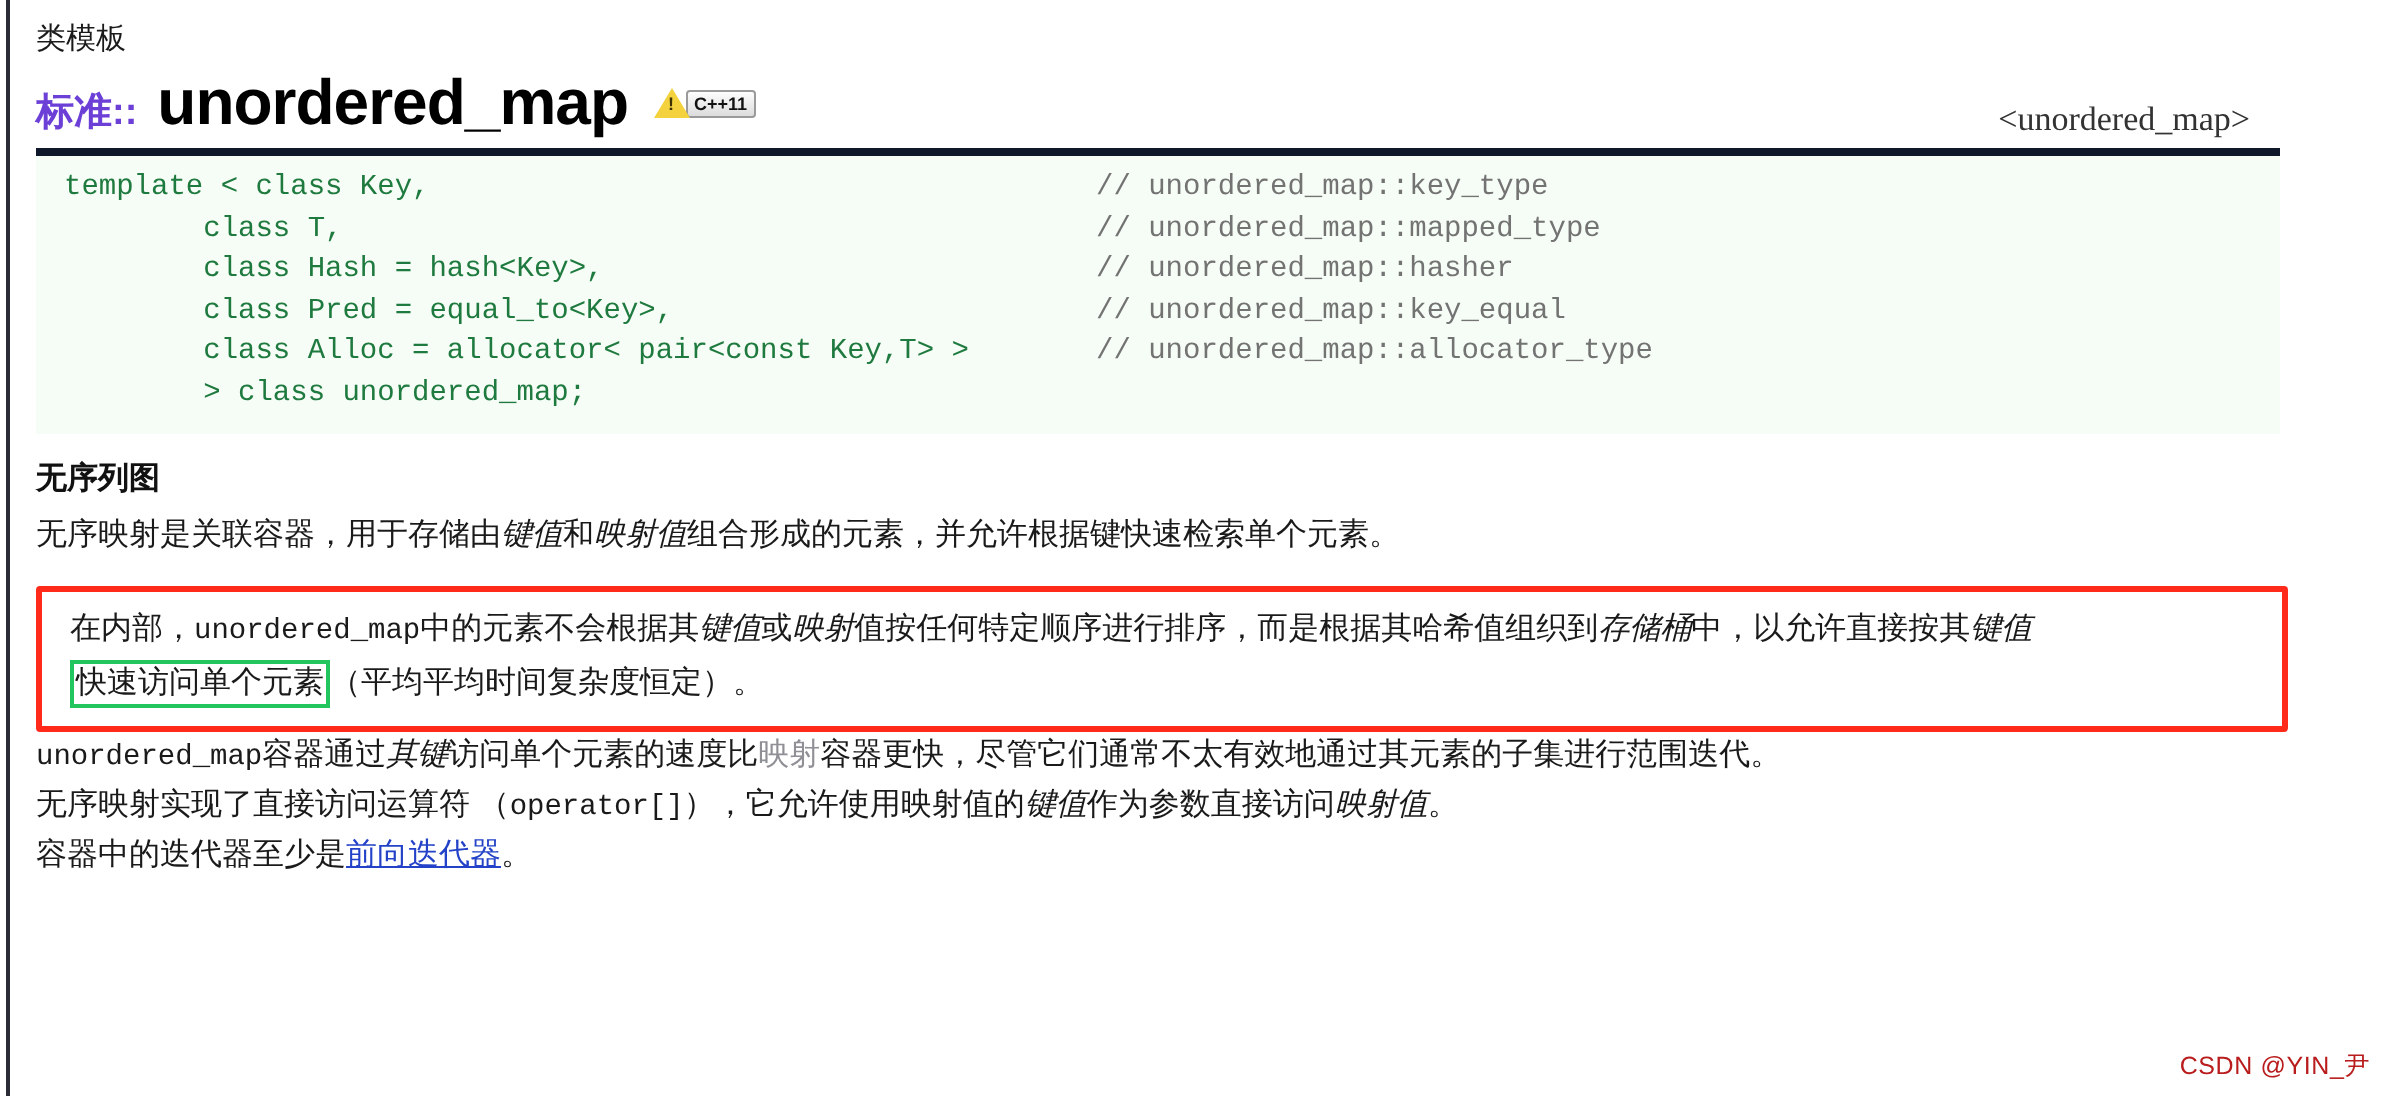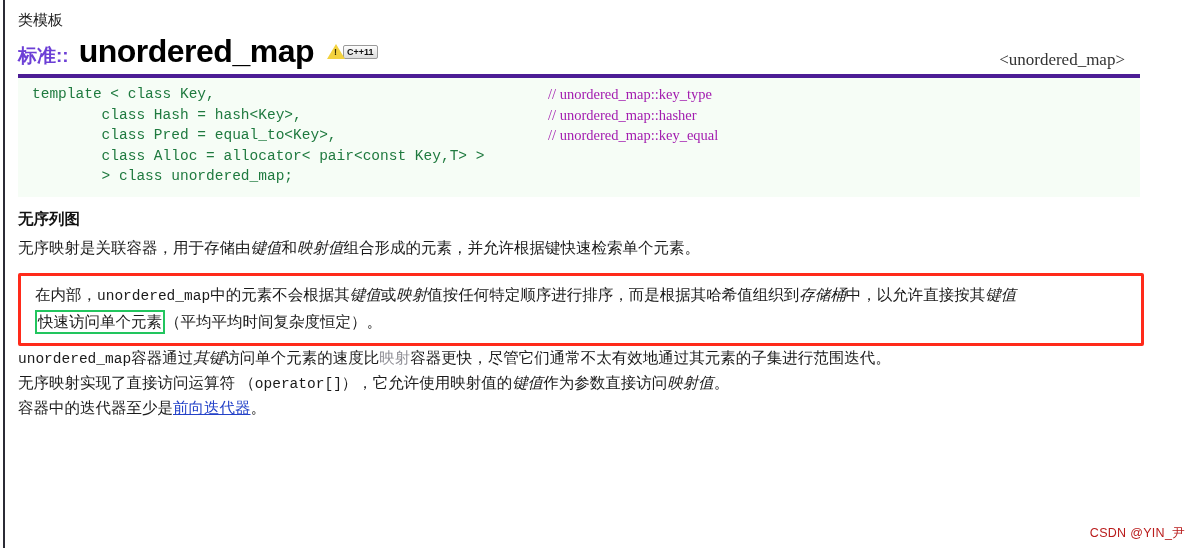--- a/index.html
+++ b/index.html
@@ -102,34 +102,34 @@
     font-family: "Liberation Serif", "DejaVu Serif", serif;
     font-size: 17px;
     color: #333;
     white-space: nowrap;
   }
 
   
   .codeblock {
     width: 1122px;
     background: #f6fdf6;
-    border-top: 4px solid #4c1d95;
+    border-top: 4px solid #0f172a;
     padding: 6px 0 10px 14px;
     margin: 1px 0 0 2px;
   }
   .code-line {
     font-family: "Liberation Mono", "DejaVu Sans Mono", monospace;
     font-size: 14.5px;
     line-height: 20.5px;
     color: #1f7a3f;
     white-space: pre;
     display: flex;
   }
   .code-code { display: inline-block; width: 516px; white-space: pre; }
-  .code-comment { color: #a21caf; white-space: pre; font-family: Liberation Serif, serif; }
+  .code-comment { color: #737373; white-space: pre; }
 
   
   .sec-head {
     font-size: 15.5px;
     font-weight: bold;
     color: #111;
     margin: 12px 0 6px 2px;
   }
   p.para {
     font-size: 15.5px;
@@ -204,29 +204,34 @@
     </div>
     <div class="header-right">&lt;unordered_map&gt;</div>
   </div>
 
   <div class="codeblock">
     <div class="code-line">
       <span class="code-code">template &lt; class Key,</span>
       <span class="code-comment">// unordered_map::key_type</span>
     </div>
     <div class="code-line">
+      <span class="code-code">        class T,</span>
+      <span class="code-comment">// unordered_map::mapped_type</span>
+    </div>
+    <div class="code-line">
       <span class="code-code">        class Hash = hash&lt;Key&gt;,</span>
       <span class="code-comment">// unordered_map::hasher</span>
     </div>
     <div class="code-line">
       <span class="code-code">        class Pred = equal_to&lt;Key&gt;,</span>
       <span class="code-comment">// unordered_map::key_equal</span>
     </div>
     <div class="code-line">
       <span class="code-code">        class Alloc = allocator&lt; pair&lt;const Key,T&gt; &gt;</span>
+      <span class="code-comment">// unordered_map::allocator_type</span>
     </div>
     <div class="code-line">
       <span class="code-code">        &gt; class unordered_map;</span>
       <span class="code-comment"></span>
     </div>
   </div>
 
   <div class="sec-head">无序列图</div>
 
   <p class="para p1"><span>无序映射是关联容器，用于存储由</span><span class="ital">键值</span><span>和</span><span class="ital">映射值</span><span>组合形成的元素，并允许根据键快速检索单个元素。</span></p>

